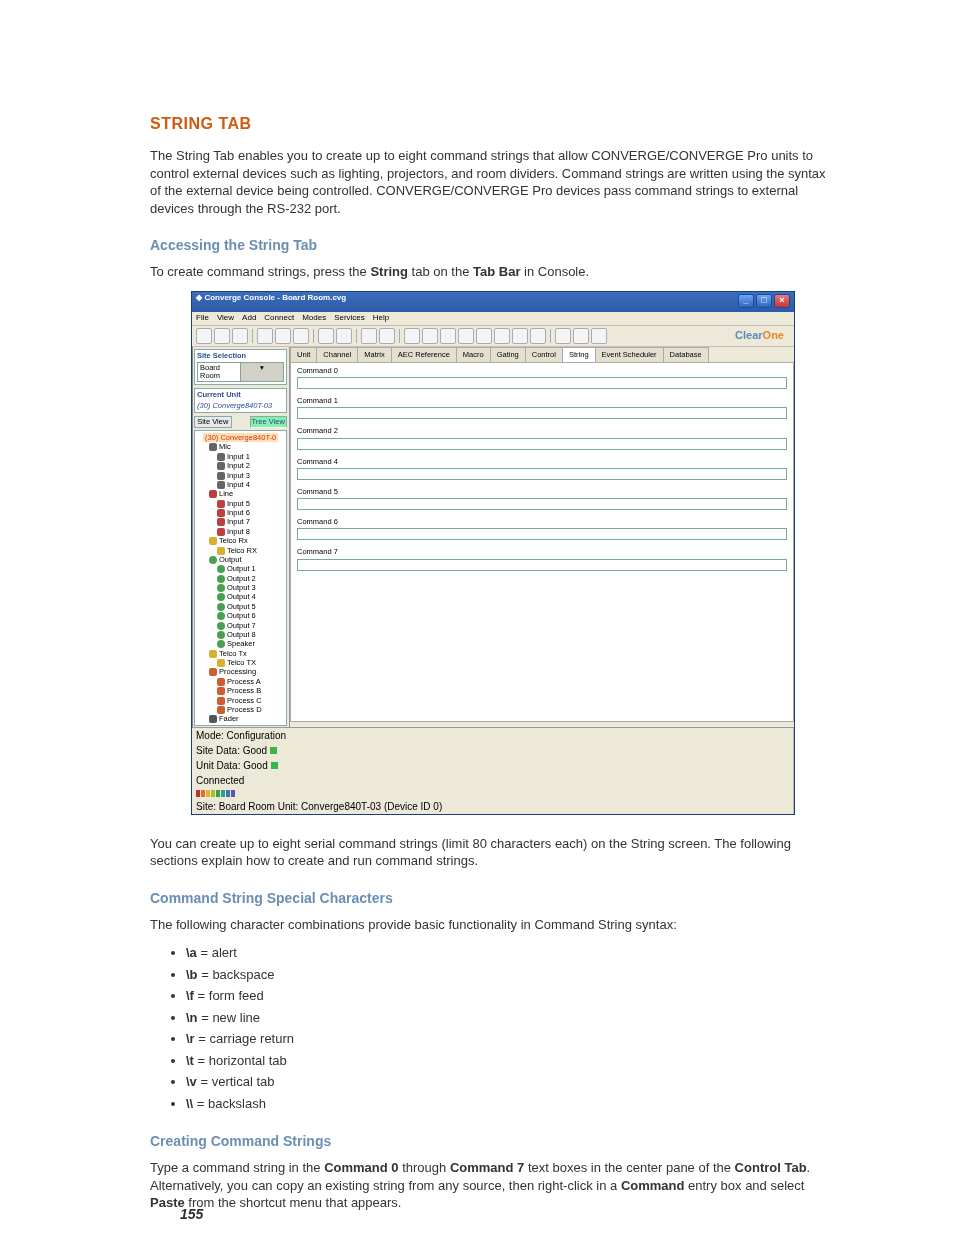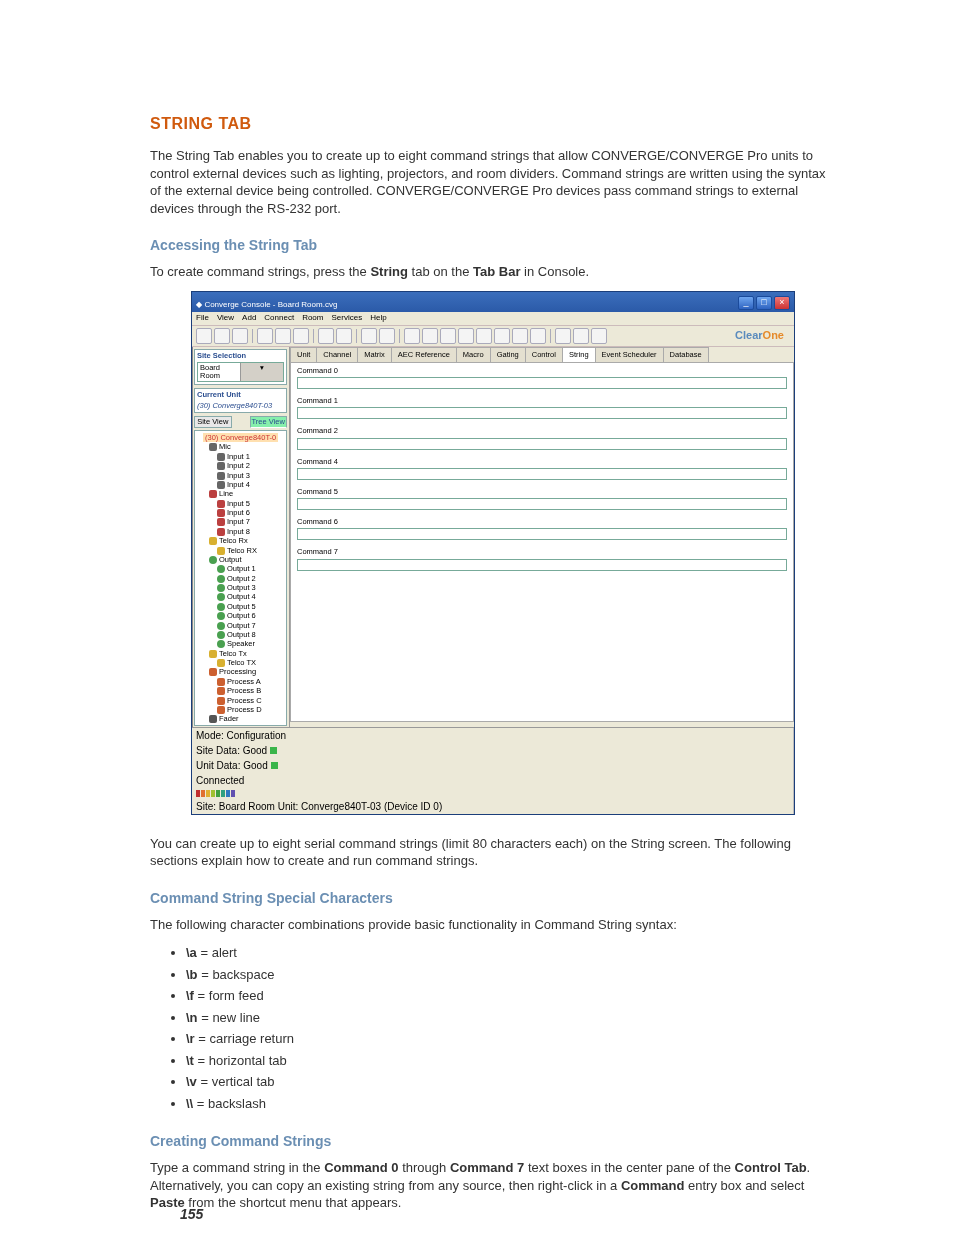--- a/index.html
+++ b/index.html
@@ -53,22 +53,23 @@
     background: #ece9d8;
     box-shadow: 0 0 0 1px #888 inset;
   }
   .titlebar {
     height: 16px;
     padding: 2px 4px;
     background: linear-gradient(#3b6ebc,#2b5aa8);
     color:#fff;
     display:flex;
     justify-content:space-between;
-    align-items:flex-end;
+    align-items:flex-start;
     font-size:8px;
+    font-weight:bold;
   }
   .titlebar .wc { display:flex; gap:2px;}
   .titlebar .btn { width:14px;height:12px;background:linear-gradient(#6fa6f0,#2e63c0);border:1px solid #1b4b9c;border-radius:2px;display:flex;align-items:center;justify-content:center;color:#fff;font-size:9px;}
   .titlebar .btn.close{background:linear-gradient(#e77,#c33);}
   .menubar {
     background:#ece9d8;
     padding:2px 4px;
     border-bottom:1px solid #cbb;
     display:flex;
     gap:8px;
@@ -158,21 +159,21 @@
         <div class="btn">_</div>
         <div class="btn">□</div>
         <div class="btn close">×</div>
       </div>
     </div>
     <div class="menubar">
       <span>File</span>
       <span>View</span>
       <span>Add</span>
       <span>Connect</span>
-      <span>Room</span>
+      <span>Modes</span>
       <span>Services</span>
       <span>Help</span>
     </div>
     <div class="toolbar">
       <div class="tb-icon"></div>
       <div class="tb-icon"></div>
       <div class="tb-icon"></div>
       <div class="tb-sep"></div>
       <div class="tb-icon"></div>
       <div class="tb-icon"></div>

